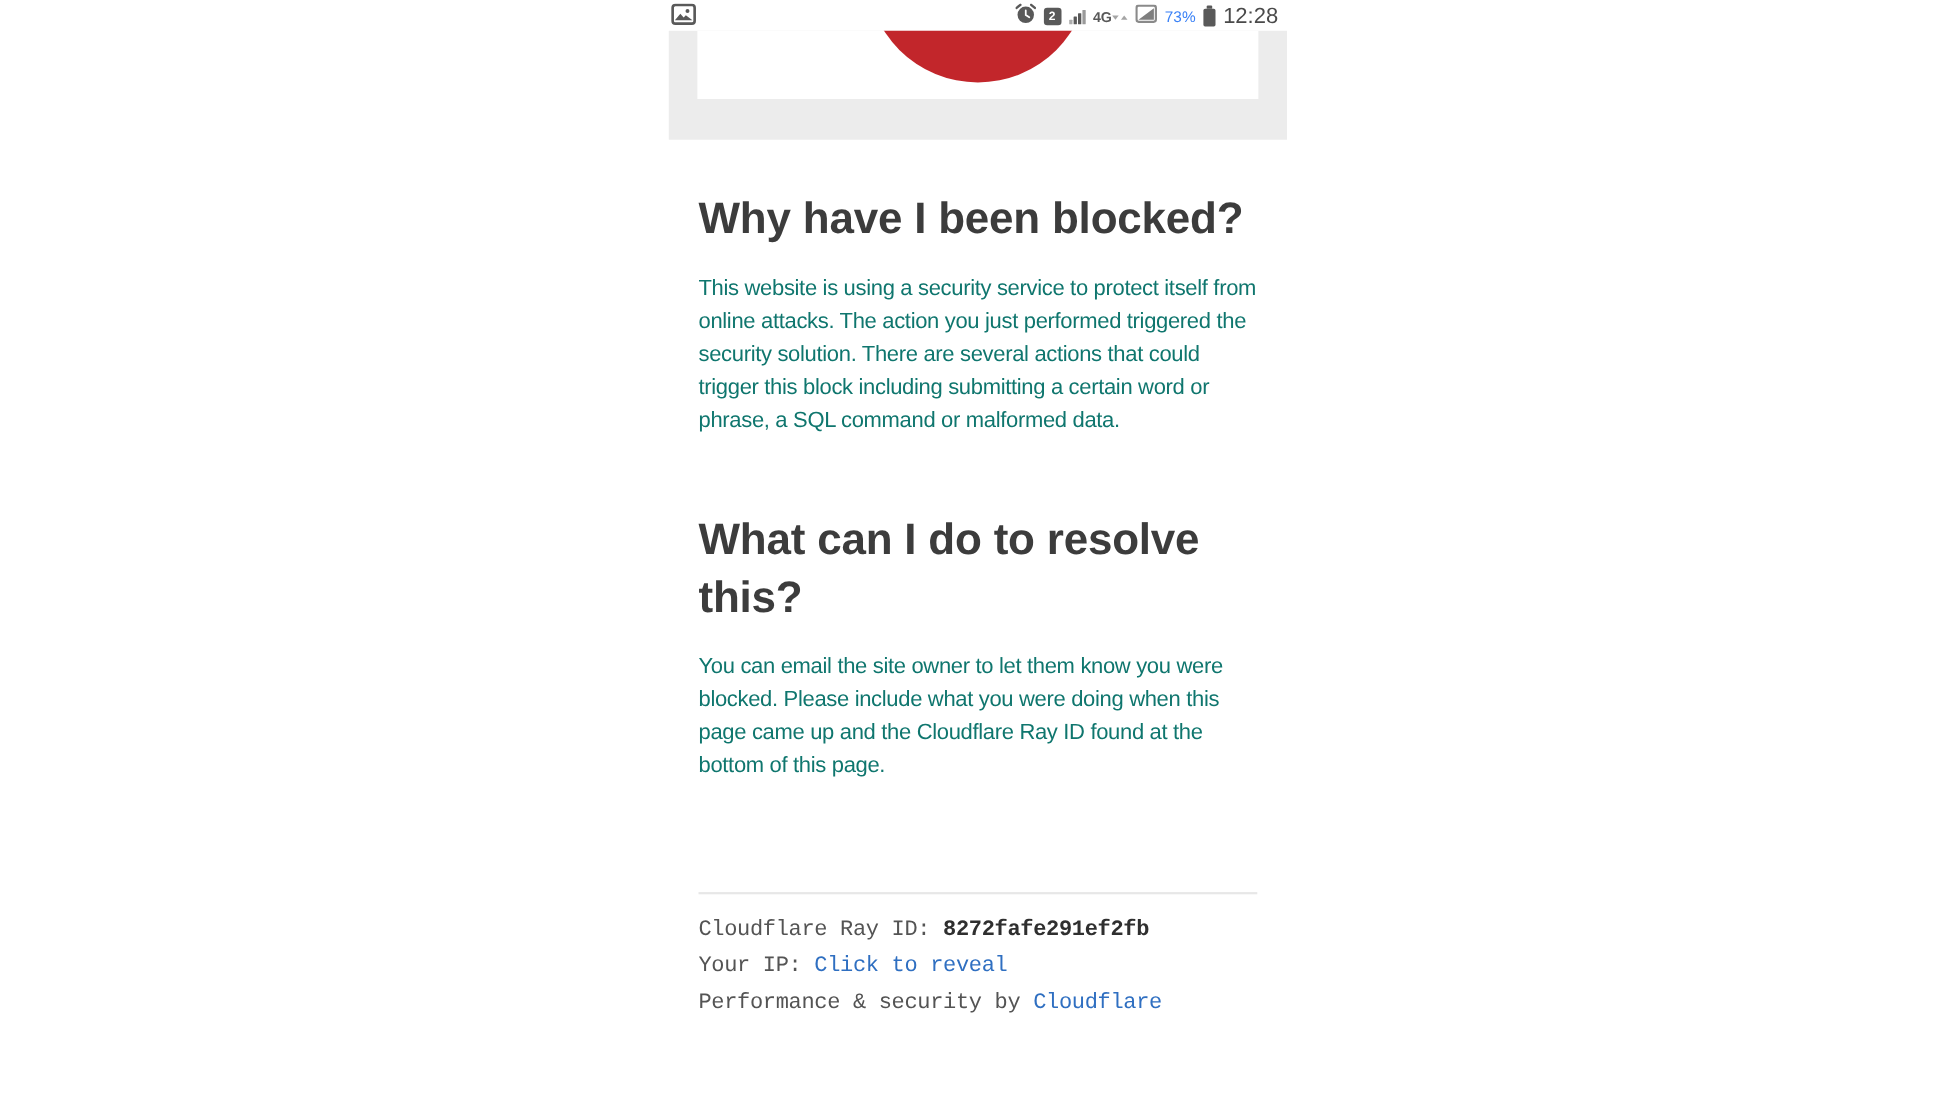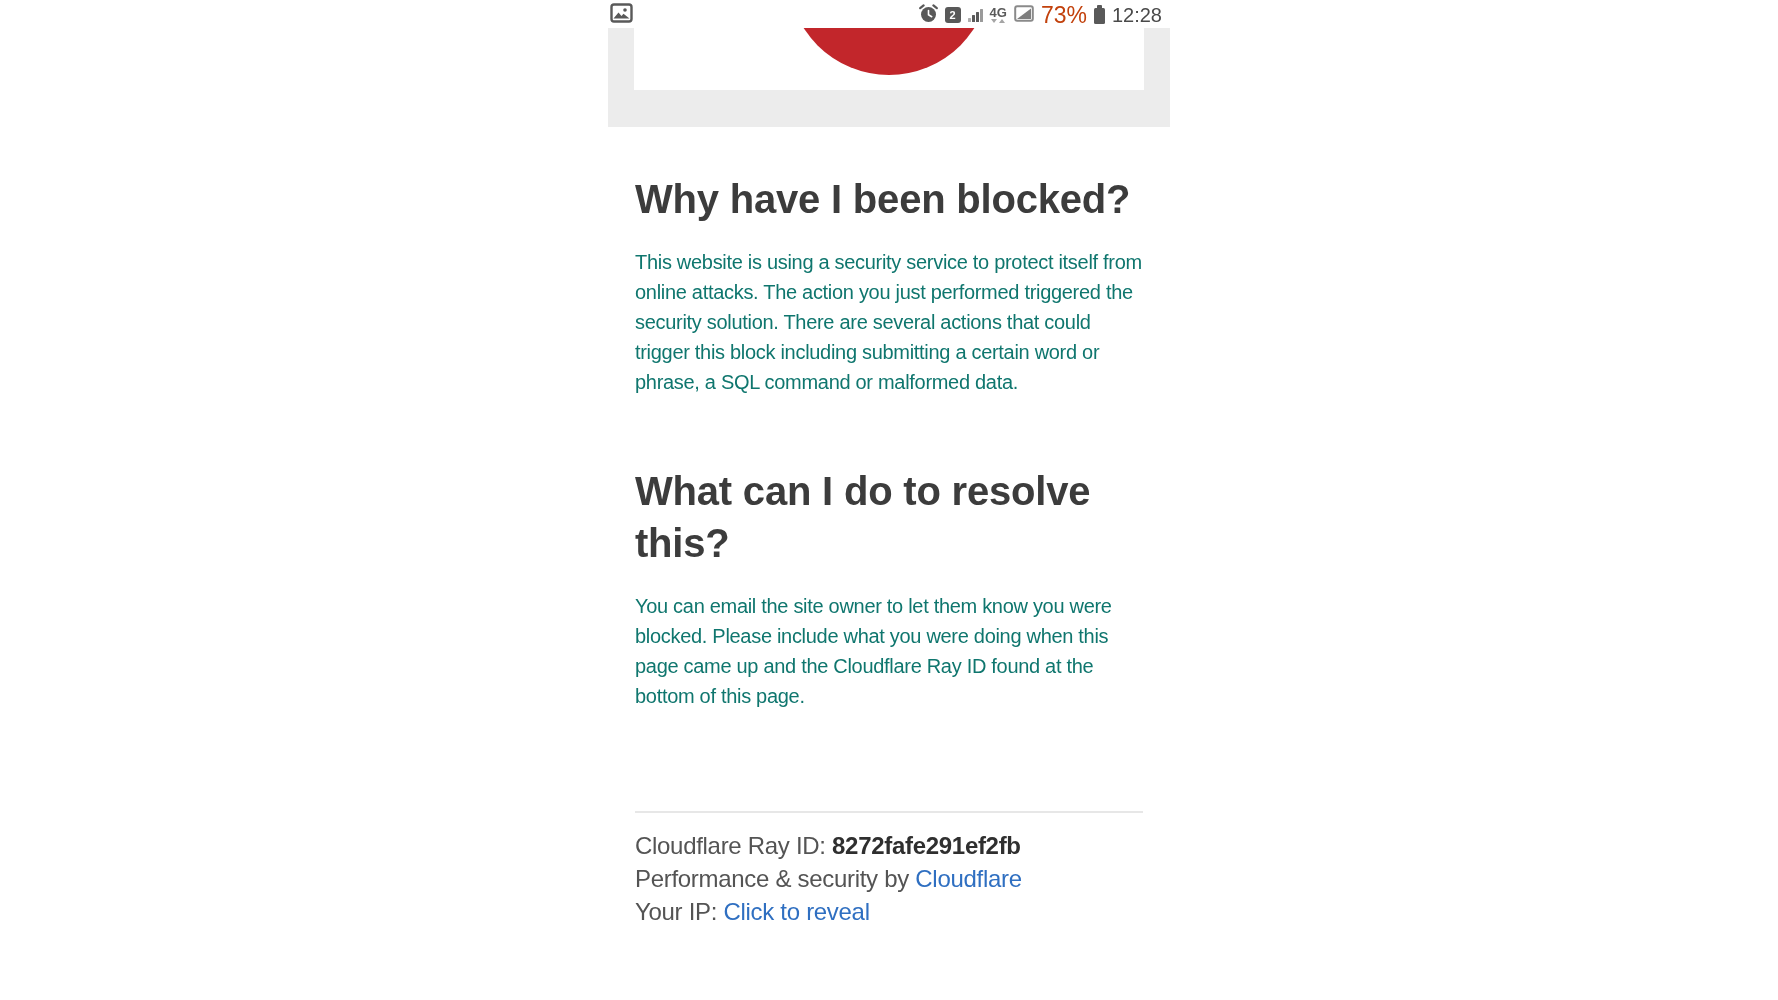--- a/index.html
+++ b/index.html
@@ -15,33 +15,33 @@
     font-family:"Liberation Sans", sans-serif;
   }
   .viewport{width:562px;margin:0 auto;position:relative;}
 
   
   .statusbar{
     height:28px;display:flex;align-items:center;justify-content:space-between;
     padding:2px 8px 0 2px;color:var(--icon-gray);
   }
   .sb-right{display:flex;align-items:center;gap:7px;}
-  .sb-text{font-size:23px;color:#c2410c;}
+  .sb-text{font-size:14px;color:#3b82f6;}
   .sb-time{font-size:20px;color:#4a4a4a;}
   .sim-badge{
     width:16px;height:16px;background:var(--icon-gray);border-radius:3px;
     color:#fff;font-size:11px;font-weight:bold;display:flex;align-items:center;justify-content:center;
   }
   .signal{display:flex;align-items:flex-end;gap:1px;height:14px;}
   .signal i{display:block;width:3px;border-radius:0.5px;}
   .signal .b1{height:4px;background:#adadad;}
   .signal .b2{height:7px;background:var(--icon-gray);}
   .signal .b3{height:10px;background:var(--icon-gray);}
   .signal .b4{height:13px;background:#9a9a9a;}
-  .net4g{display:flex;flex-direction:column;align-items:center;line-height:11px;}
+  .net4g{display:flex;flex-direction:row;align-items:center;line-height:11px;}
   .net4g .lbl{font-size:13px;font-weight:bold;color:var(--icon-gray);}
   .net4g .arrows{display:flex;gap:2px;margin-top:1px;}
   .net4g .arrows i{display:block;width:0;height:0;border-left:3px solid transparent;border-right:3px solid transparent;}
   .net4g .up{border-bottom:4px solid #a5a5a5;}
   .net4g .down{border-top:4px solid #a5a5a5;}
   .battery{position:relative;width:11px;height:16px;background:var(--icon-gray);border-radius:1.5px;margin-top:2px;}
   .battery::before{content:"";position:absolute;top:-3px;left:3px;width:5px;height:3px;background:var(--icon-gray);border-radius:1px 1px 0 0;}
 
   
   .illustration{background:var(--illustration-bg);height:99px;}
@@ -55,21 +55,21 @@
   
   .content{padding:0 27px;color:#545454;}
   h1{font-size:40px;font-weight:700;color:#3c3c3c;line-height:52px;margin:0;letter-spacing:-0.2px;}
   .h-blocked{margin-top:46px;}
   .h-resolve{margin-top:68px;}
   p.body{font-size:20px;line-height:30px;letter-spacing:-0.3px;margin:22px 0 0 0;color:#0f766e;}
 
   .divider{border:none;border-top:2px solid #e7e7e7;margin:100px 0 0 0;}
 
   
-  .footer{margin-top:23px;font-size:24px;letter-spacing:-0.3px;color:#545454;}
+  .footer{margin-top:23px;font-size:20px;letter-spacing:-0.3px;color:#545454;font-family:Liberation Mono, monospace;}
   .footer .row{margin-bottom:13px;line-height:20px;}
   .ray-id{font-weight:bold;color:#2f2f2f;}
   a.link{color:var(--link-blue);text-decoration:none;cursor:pointer;}
 </style>
 </head>
 <body>
 
 <div class="viewport">
 
   <div class="statusbar">
@@ -129,23 +129,23 @@
     <p class="body">You can email the site owner to let them know you were blocked. Please include what you were doing when this page came up and the Cloudflare Ray ID found at the bottom of this page.</p>
 
     <hr class="divider">
 
     <div class="footer">
       <div class="row">
         <span>Cloudflare Ray ID:</span>
         <span class="ray-id">8272fafe291ef2fb</span>
       </div>
       <div class="row">
+        <span>Your IP:</span>
+        <a class="link">Click to reveal</a>
+      </div>
+      <div class="row">
         <span>Performance &amp; security by</span>
         <a class="link">Cloudflare</a>
-      </div>
-      <div class="row">
-        <span>Your IP:</span>
-        <a class="link">Click to reveal</a>
       </div>
     </div>
   </div>
 
 </div>
 
 </body></html>

